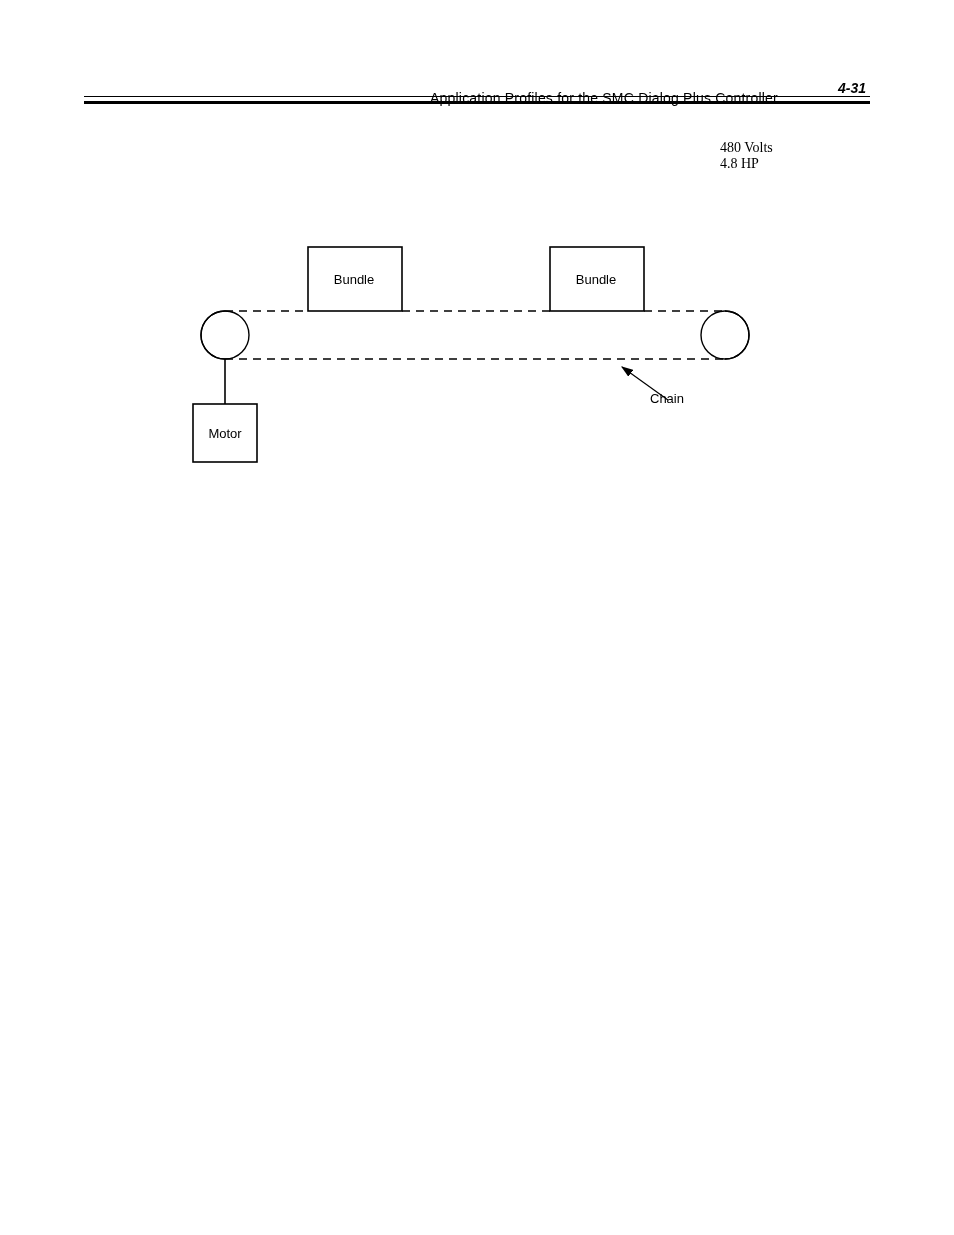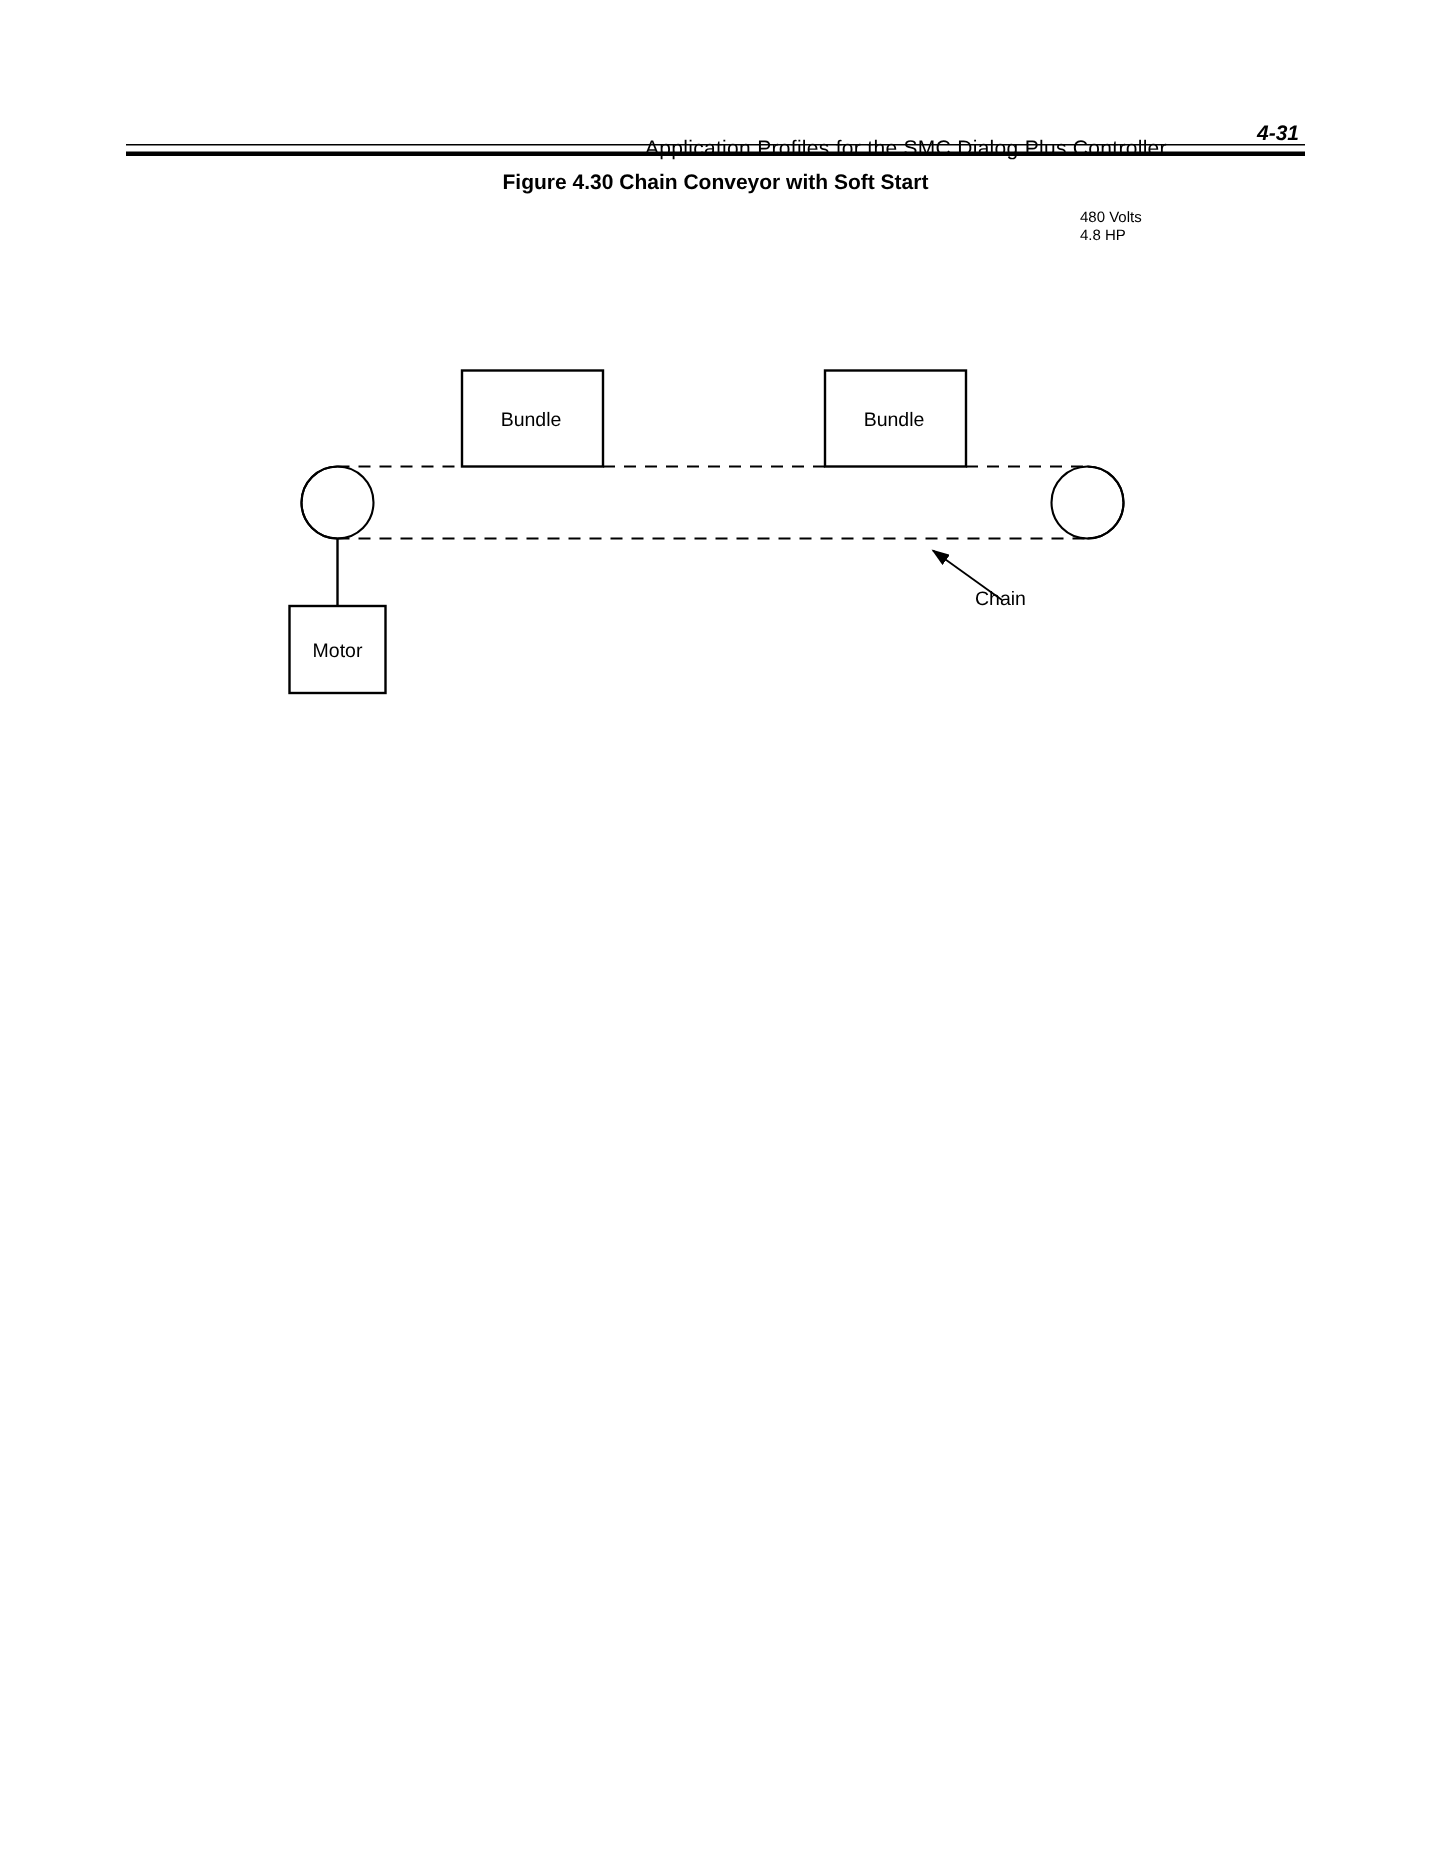--- a/index.html
+++ b/index.html
@@ -54,22 +54,23 @@
     left: 0;
     right: 0;
     text-align: center;
     font-weight: 700;
     font-size: 14px;
   }
   .specs {
     position: absolute;
     top: 140px;
     left: 720px;
-    font-size: 10px;
+    font-size: 14px;
     line-height: 1.15;
+    font-family: Liberation Serif, serif;
   }
   .diagram {
     position: absolute;
     top: 130px;
     left: 190px;
     width: 580px;
     height: 360px;
   }
   svg text.box-label {
     font-family: "Helvetica Neue", Helvetica, Arial, sans-serif;
@@ -84,21 +85,20 @@
 <body>
 
 <div class="page">
 
   <div class="header-title">Application Profiles for the SMC Dialog Plus Controller</div>
   <div class="header-pagenum">4-31</div>
 
   <div class="rule-thin"></div>
   <div class="rule-thick"></div>
 
-  <div class="figure-caption">Figure 4.30 Chain Conveyor with Soft Start</div>
 
   <div class="specs">
     <div>480 Volts</div>
     <div>4.8 HP</div>
   </div>
 
   <div class="diagram">
     <svg viewBox="0 0 580 360" width="580" height="360">
       <defs>
         <marker id="arrowhead" markerWidth="10" markerHeight="7" refX="9" refY="3.5" orient="auto">

